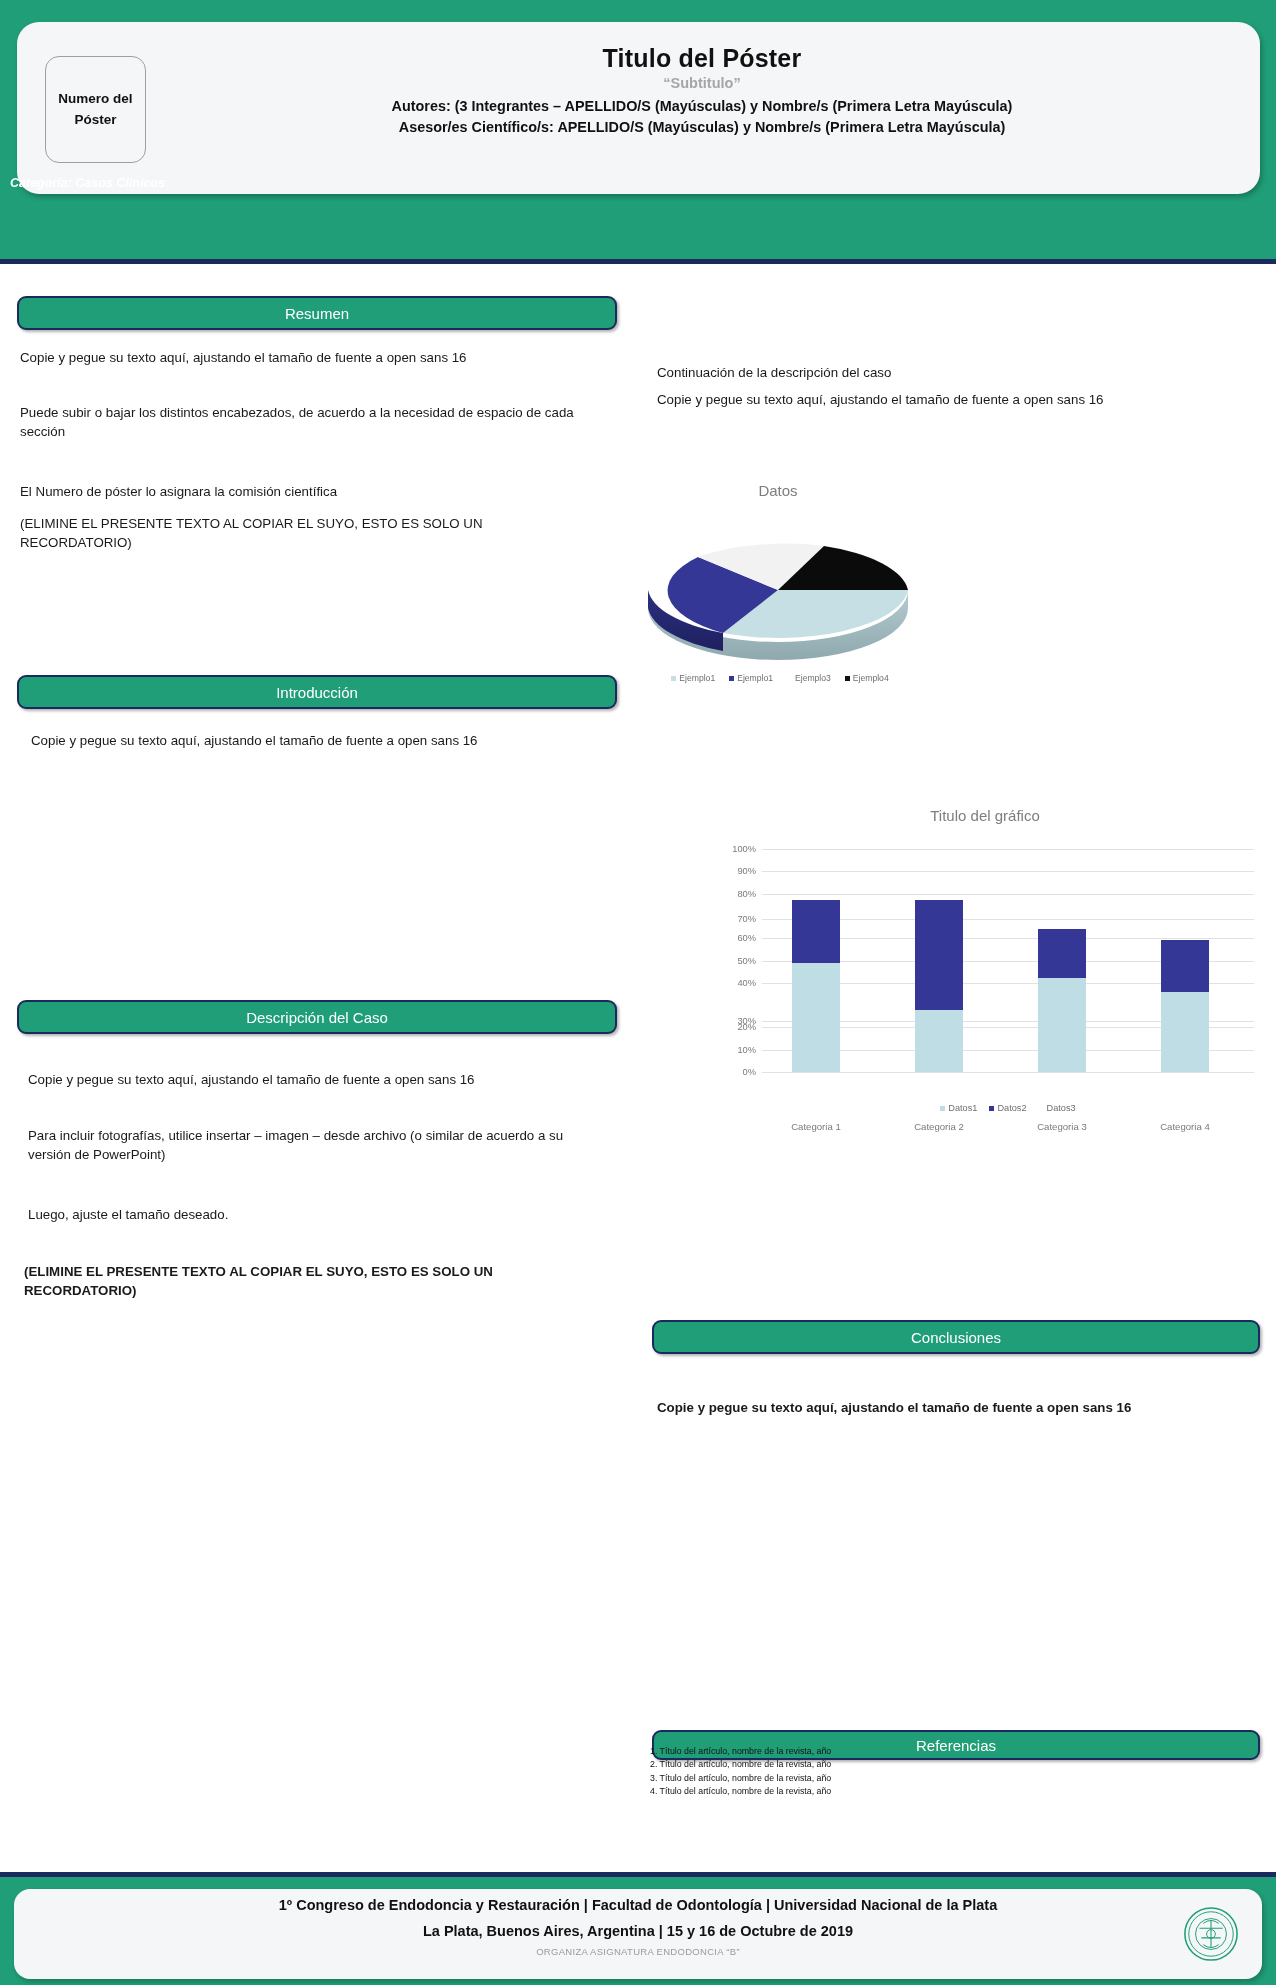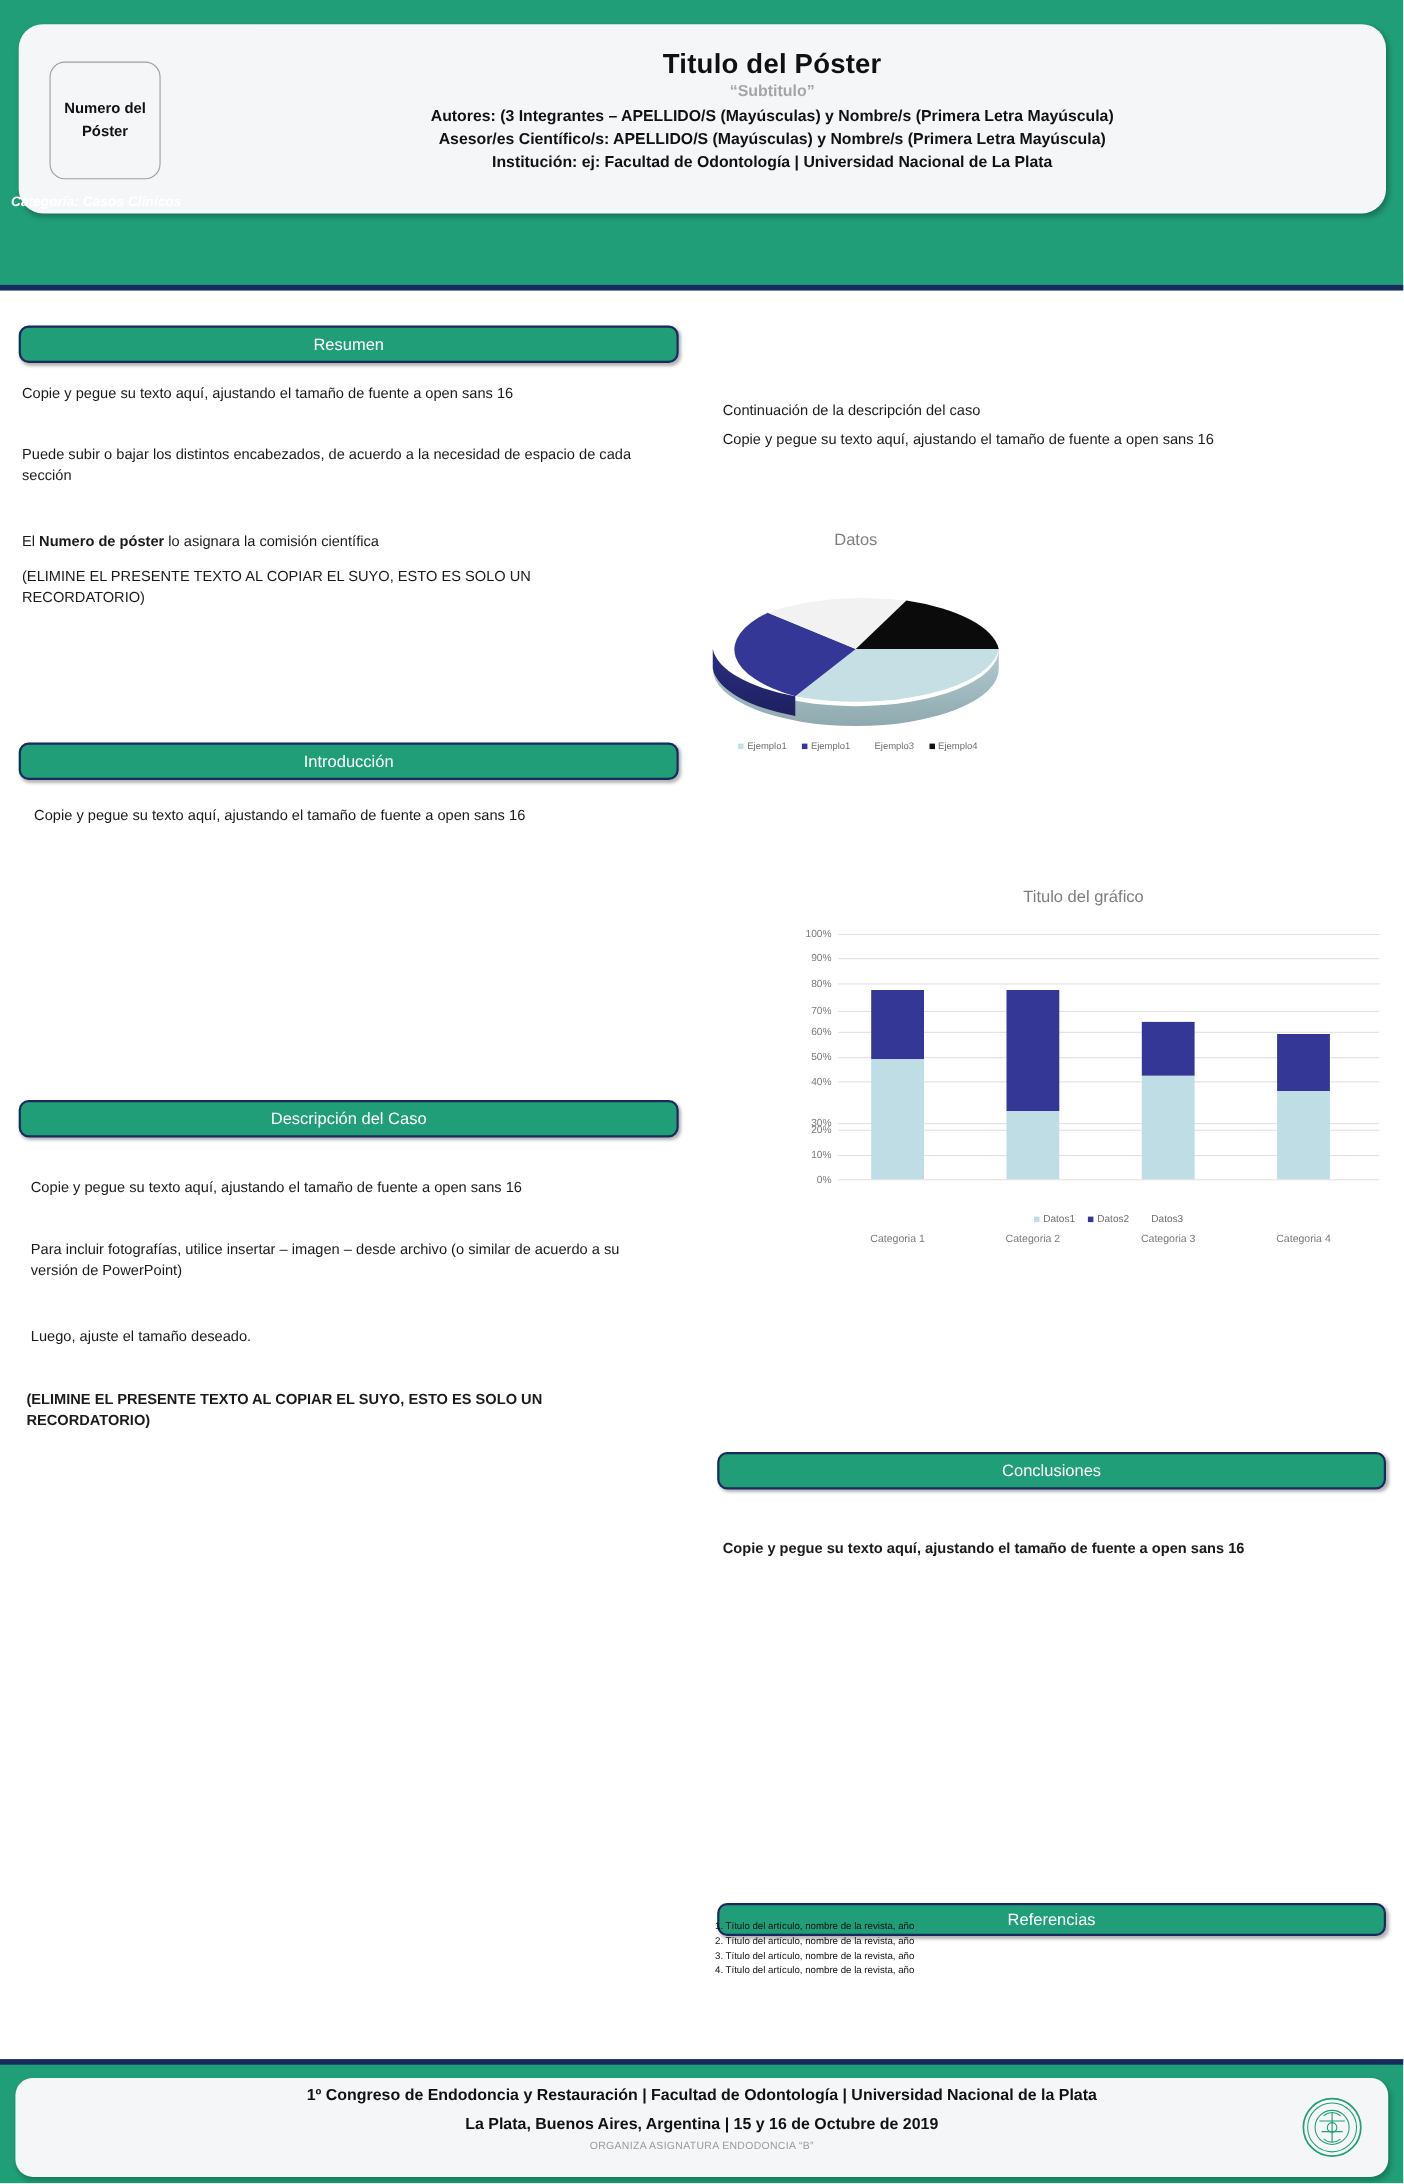--- a/index.html
+++ b/index.html
@@ -102,21 +102,21 @@
   }
 
   
   .body-text {
     position: absolute;
     font-size: 13.3px;
     color: #1a1a1a;
     line-height: 1.45;
   }
   .body-text.bold  { font-weight: bold; }
-  .body-text b     { font-weight: bold; }
+  .body-text b     { font-weight: normal; }
 
   
   .pie-wrap {
     position: absolute;
     left: 618px; top: 462px;
     width: 320px; height: 110px;
   }
   .chart-title {
     text-align: center;
     font-size: 15px;
@@ -248,21 +248,20 @@
 
       <div class="poster-number-box">
         <span>Numero del<br>Póster</span>
       </div>
 
       <div class="header-text">
         <div class="poster-title">Titulo del Póster</div>
         <div class="poster-subtitle">“Subtitulo”</div>
         <div class="poster-line">Autores: (3 Integrantes – APELLIDO/S (Mayúsculas) y Nombre/s (Primera Letra Mayúscula)</div>
         <div class="poster-line">Asesor/es Científico/s: APELLIDO/S (Mayúsculas) y Nombre/s (Primera Letra Mayúscula)</div>
-        <div class="poster-line">Institución: ej: Facultad de Odontología | Universidad Nacional de La Plata</div>
       </div>
 
     </div>
     <div class="categoria">Categoría: Casos Clínicos</div>
   </div>
 
   <div class="sec-bar" style="left:17px; top:296px; width:600px; height:34px;">
     <span>Resumen</span>
   </div>
 

